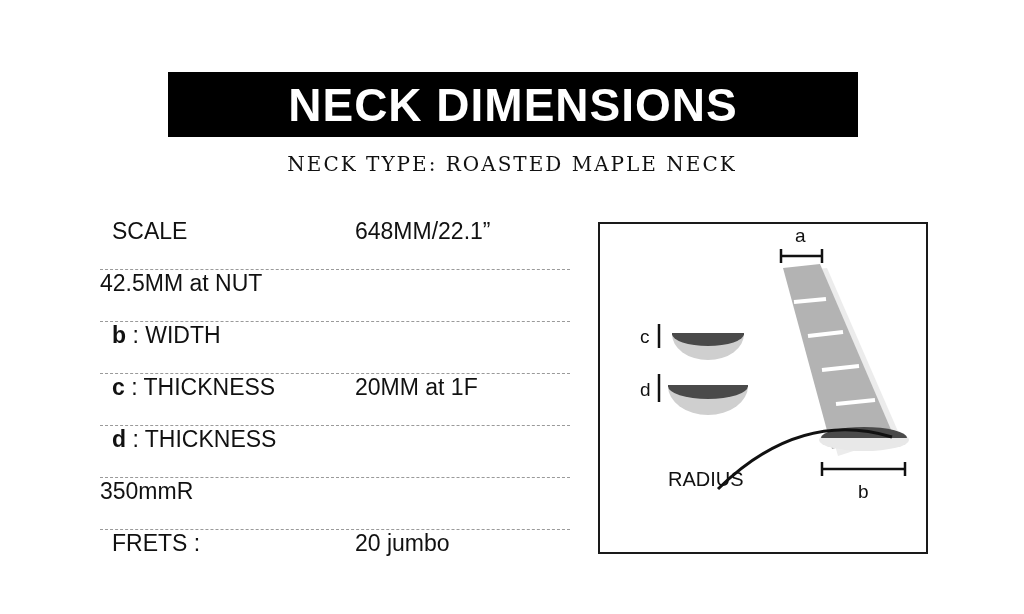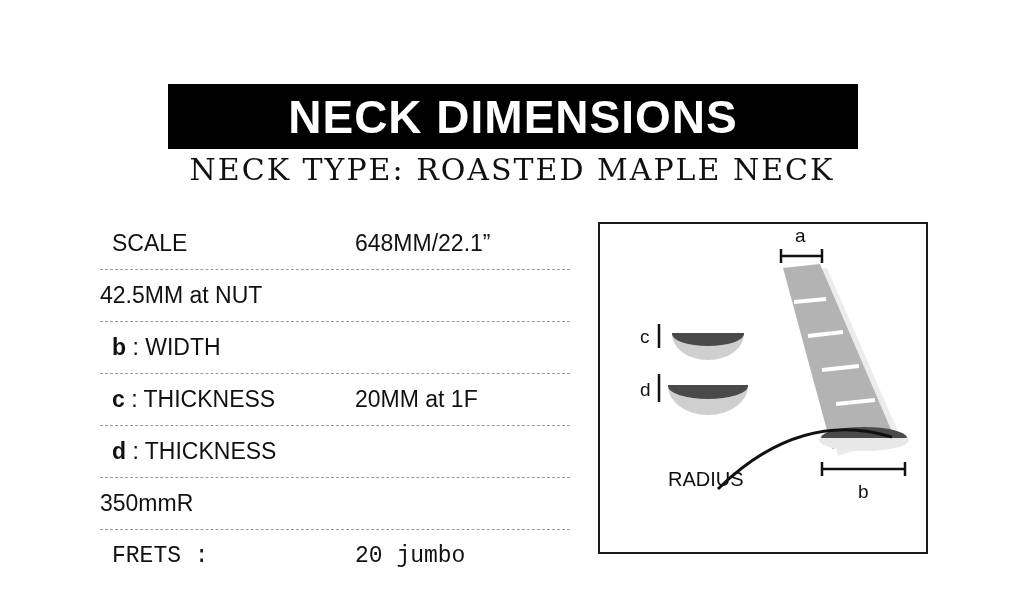--- a/index.html
+++ b/index.html
@@ -13,21 +13,21 @@
     position: relative;
     font-family: "Liberation Sans", sans-serif;
     color: #111111;
     overflow: hidden;
   }
 
   
   .title-bar {
     position: absolute;
     left: 168px;
-    top: 84px;
+    top: 72px;
     width: 690px;
     height: 65px;
     background: #000000;
     display: flex;
     align-items: center;
     justify-content: center;
   }
   .title-bar .title-text {
     color: #ffffff;
     font-size: 46px;
@@ -38,42 +38,40 @@
   }
 
   
   .subtitle {
     position: absolute;
     left: 0;
     top: 152px;
     width: 1024px;
     text-align: center;
     font-family: "DejaVu Serif", serif;
-    font-size: 30px;
+    font-size: 20px;
     letter-spacing: 2px;
     color: #111111;
     white-space: nowrap;
   }
 
   
   .spec-table {
     position: absolute;
     left: 100px;
     top: 218px;
     width: 470px;
   }
   .spec-row {
     display: flex;
-    align-items: center;
     height: 51px;
     border-bottom: 1px dashed #9a9a9a;
   }
   .spec-row:last-child {
     border-bottom: none;
-    font-family: Liberation Mono, monospace;
   }
   .spec-label {
     width: 255px;
     font-size: 23px;
     color: #111111;
     white-space: nowrap;
     padding-left: 12px;
     box-sizing: border-box;
   }
   .spec-label .key {

